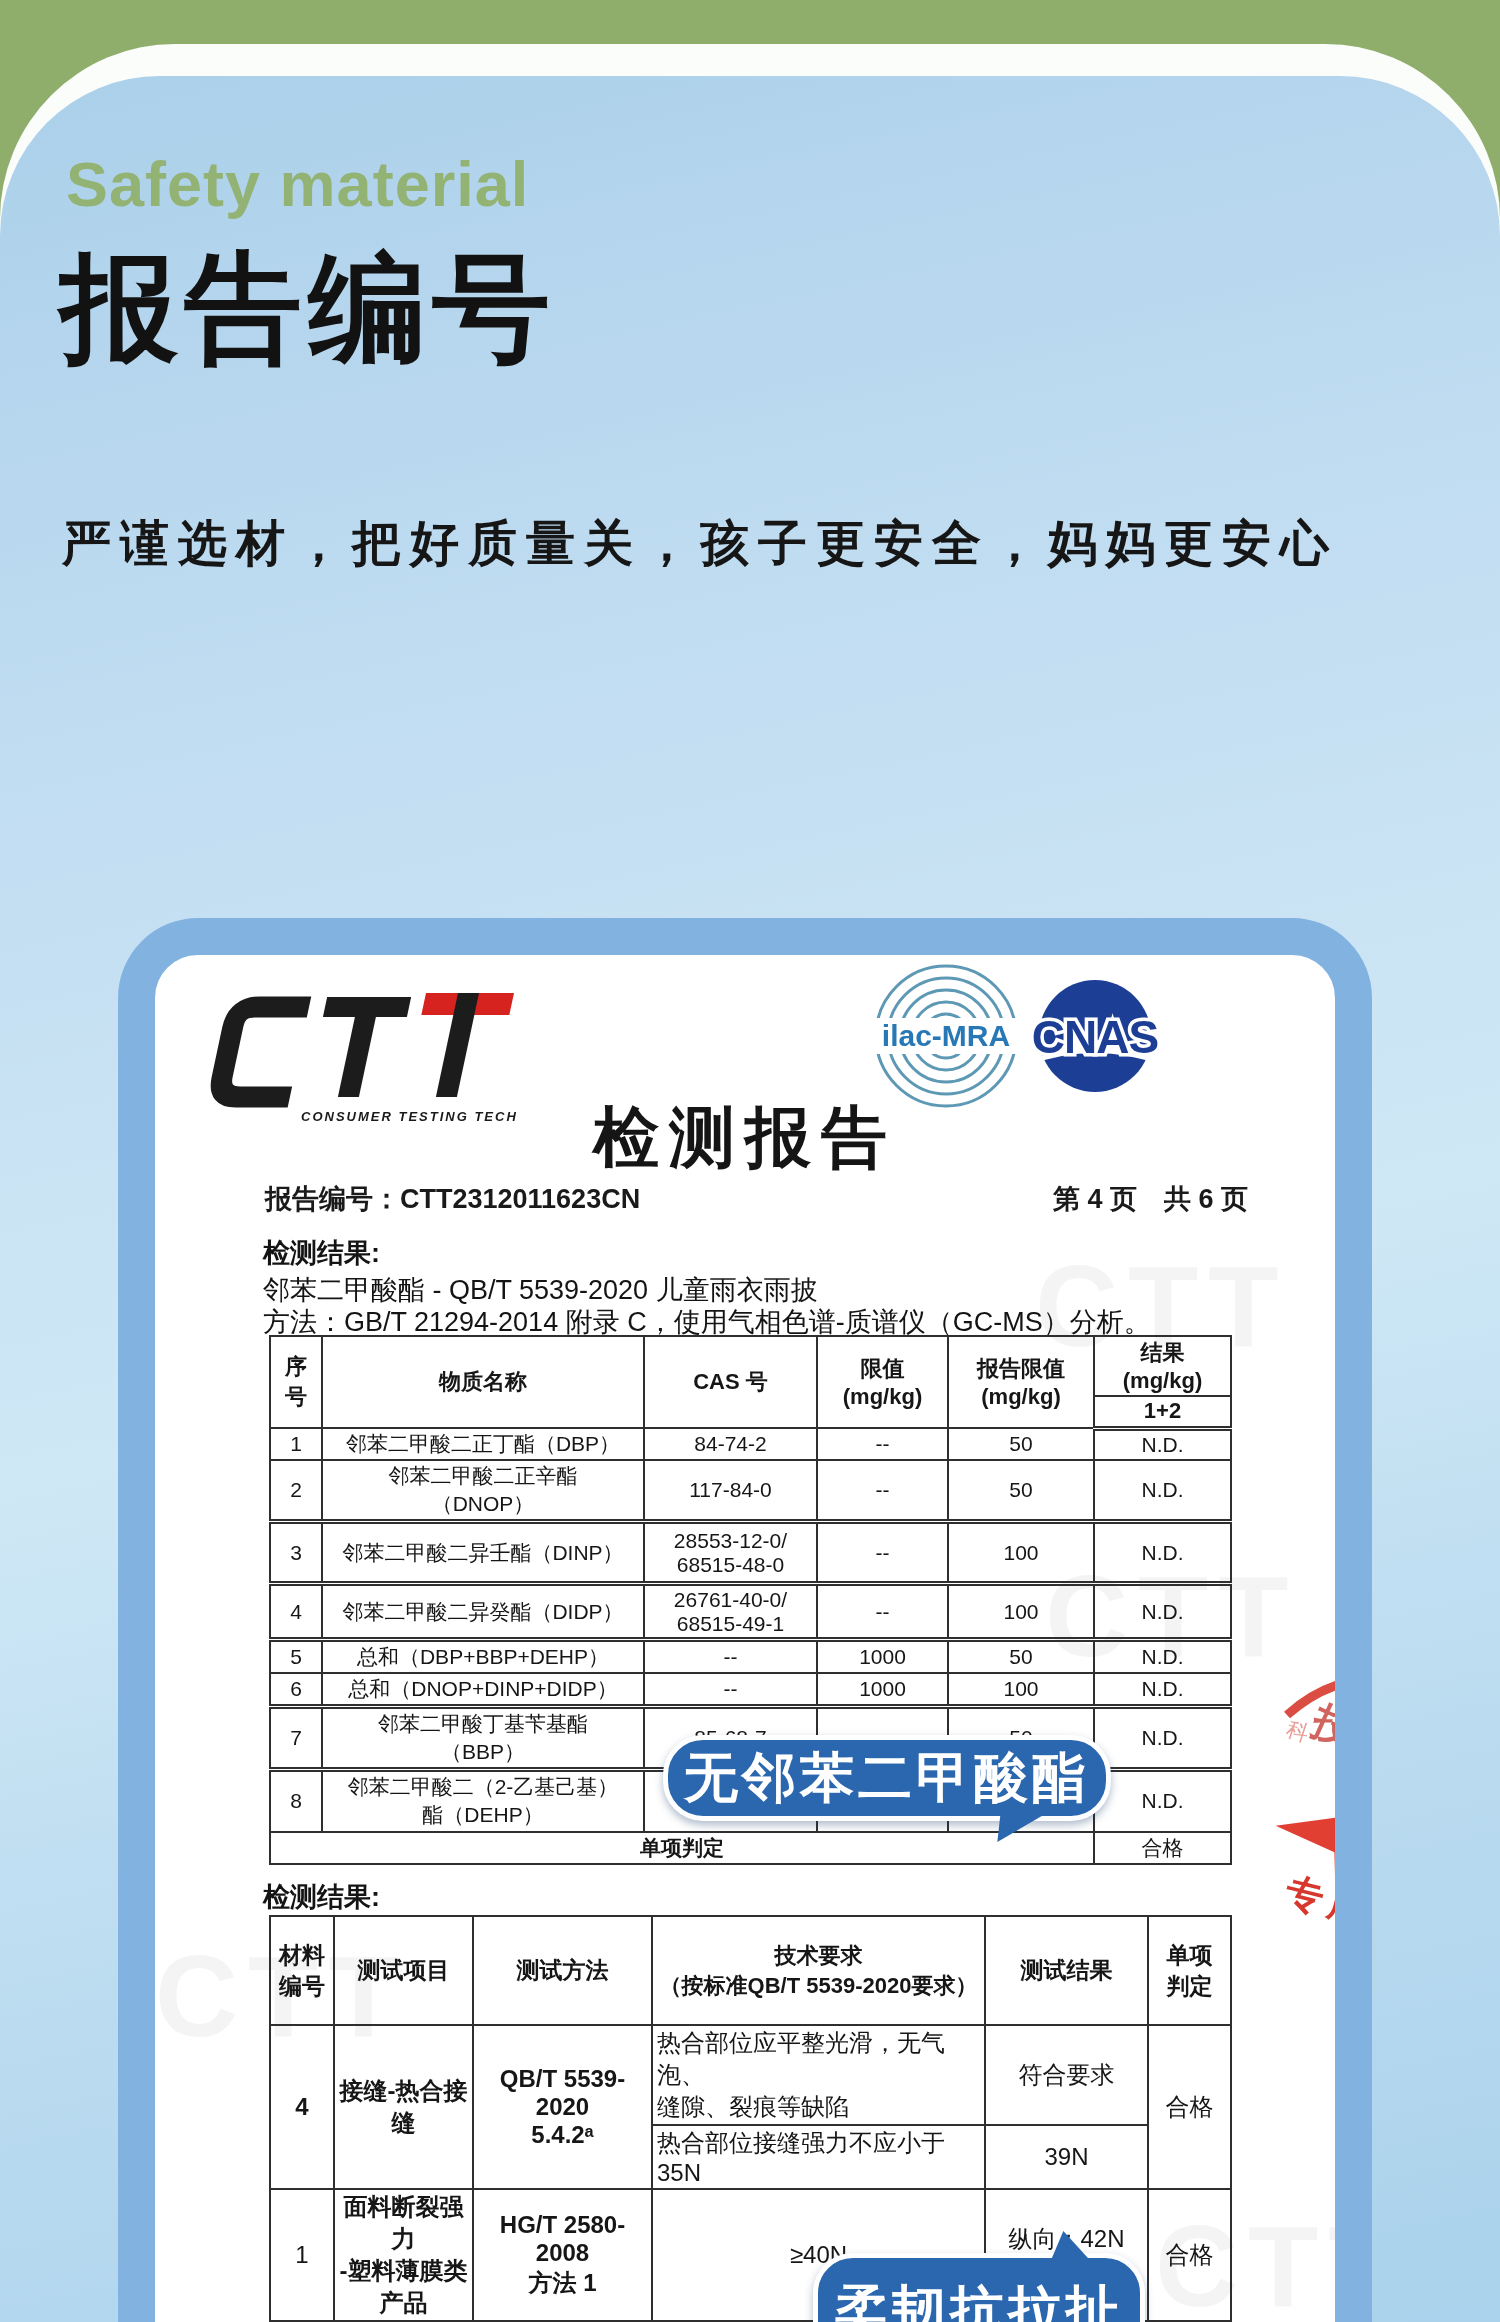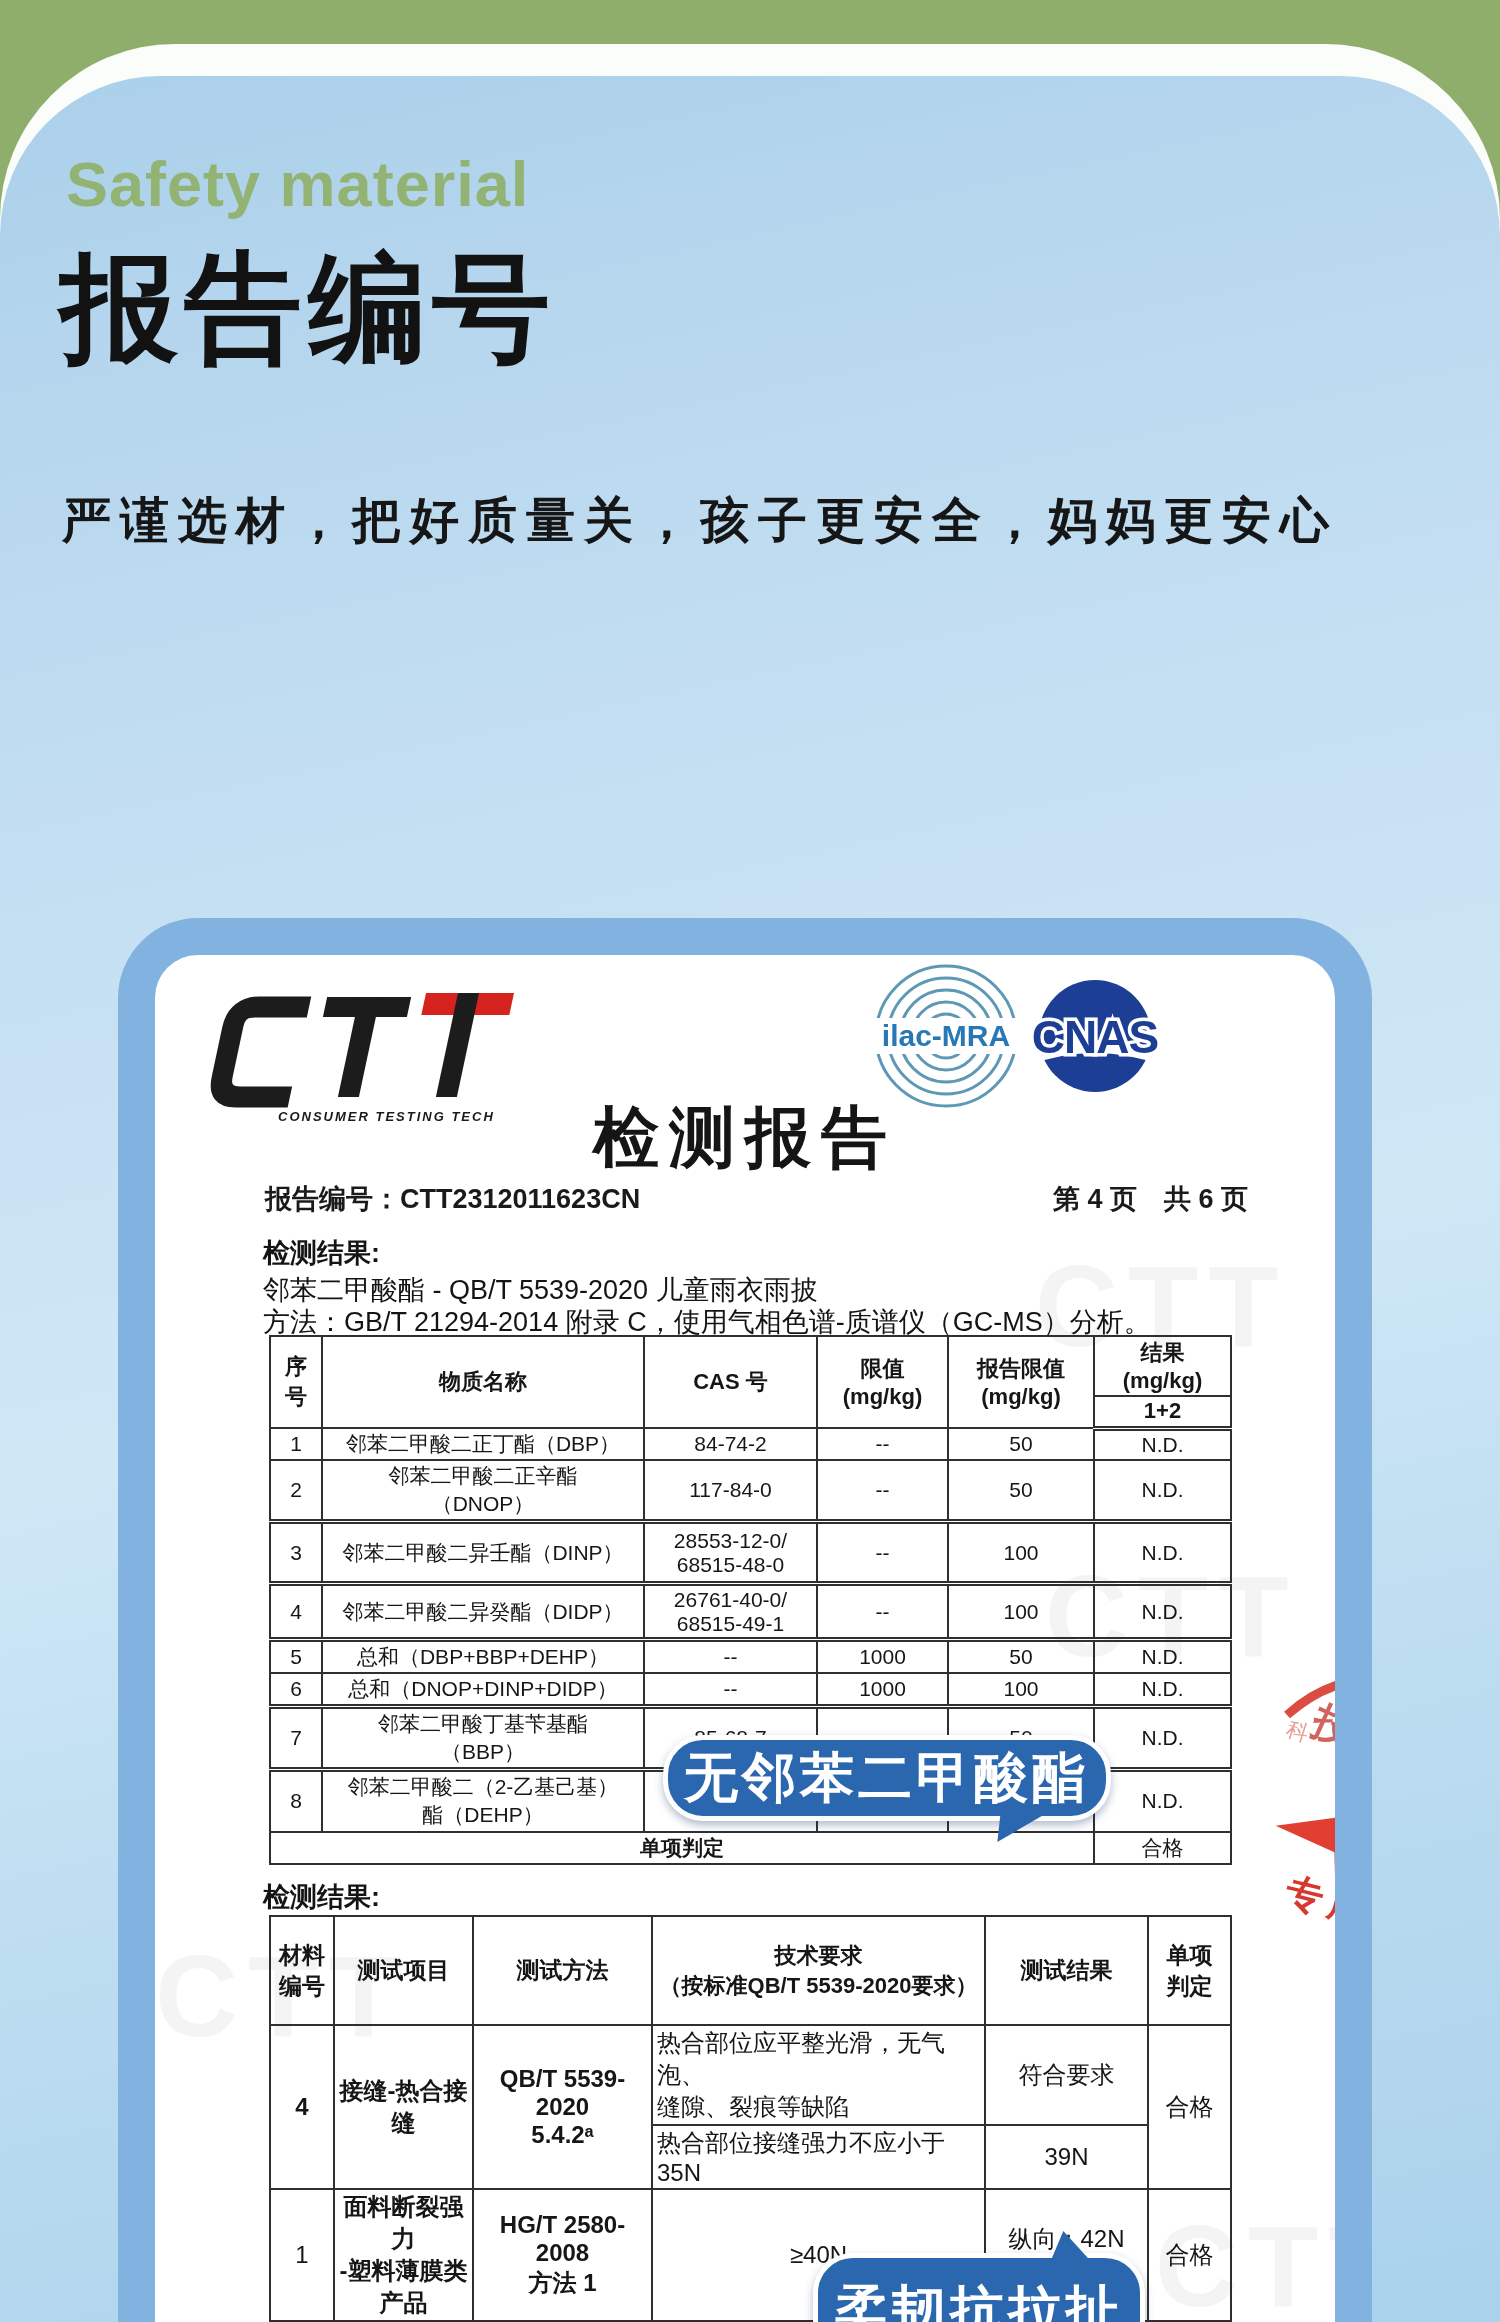--- a/index.html
+++ b/index.html
@@ -10,21 +10,21 @@
   .sheet-blue{position:absolute;left:0;right:0;top:76px;bottom:0;
         border-radius:160px 160px 0 0;
         background:linear-gradient(168deg,#abd0ea 0%,#c3def2 30%,#cfe8f6 55%,#bcdcf0 75%,#aad2ec 100%);}
   .abs{position:absolute;}
   .pre{white-space:pre-line;}
 
   
   .hero-eyebrow{left:66px;top:148px;font-size:63px;font-weight:700;color:#93b374;letter-spacing:1px;}
   .hero-title{left:60px;top:230px;font-size:118px;font-weight:900;letter-spacing:6px;color:#121212;}
   .hero-sub{left:62px;top:382px;font-size:95px;font-weight:900;letter-spacing:13px;color:#121212;white-space:nowrap;}
-  .hero-tag{left:62px;top:488px;font-size:49px;font-weight:700;letter-spacing:9px;color:#161616;white-space:nowrap;}
+  .hero-tag{left:62px;top:511px;font-size:49px;font-weight:700;letter-spacing:9px;color:#161616;white-space:nowrap;}
 
   
   .card{position:absolute;left:118px;top:918px;width:1254px;height:1500px;background:#fff;
         border:37px solid #82b2e0;border-radius:80px;box-sizing:border-box;overflow:hidden;}
   .card-inner{position:relative;width:1180px;height:1450px;}
 
   .wm{position:absolute;font-weight:900;font-size:115px;letter-spacing:10px;color:rgba(40,40,40,0.05);z-index:0;}
 
   .ctt-caption{font-size:13px;font-weight:700;font-style:italic;letter-spacing:2px;color:#1a1a1a;}
   .cma{left:492px;top:12px;width:300px;text-align:center;}
@@ -89,21 +89,21 @@
       <div class="abs" style="left:45px;top:38px;">
         <svg width="320" height="118" viewBox="0 0 320 118">
           <g transform="skewX(-12)" stroke="none">
             <path d="M112,14 L60,14 Q40,14 40,34 L40,84 Q40,104 60,104 L112,104" fill="none" stroke="#1c1c1c" stroke-width="21"></path>
             <rect x="128" y="4" width="84" height="20" fill="#1c1c1c"></rect>
             <rect x="160" y="4" width="21" height="100" fill="#1c1c1c"></rect>
             <rect x="226" y="0" width="88" height="22" fill="#d6231f"></rect>
             <rect x="258" y="0" width="21" height="104" fill="#1c1c1c"></rect>
           </g>
         </svg>
-        <div class="ctt-caption" style="margin-top:-6px;margin-left:78px;">CONSUMER TESTING TECH</div>
+        <div class="ctt-caption" style="margin-top:-6px;margin-left:101px;">CONSUMER TESTING TECH</div>
       </div>
 
 
       <div class="abs ilac">
         <svg width="146" height="146" viewBox="0 0 146 146">
           <g fill="none" stroke="#5d98b4" stroke-width="3">
             <circle cx="73" cy="73" r="70"></circle>
               <circle cx="73" cy="73" r="58"></circle>
             <circle cx="73" cy="73" r="46"></circle>
               <circle cx="73" cy="73" r="34"></circle>

